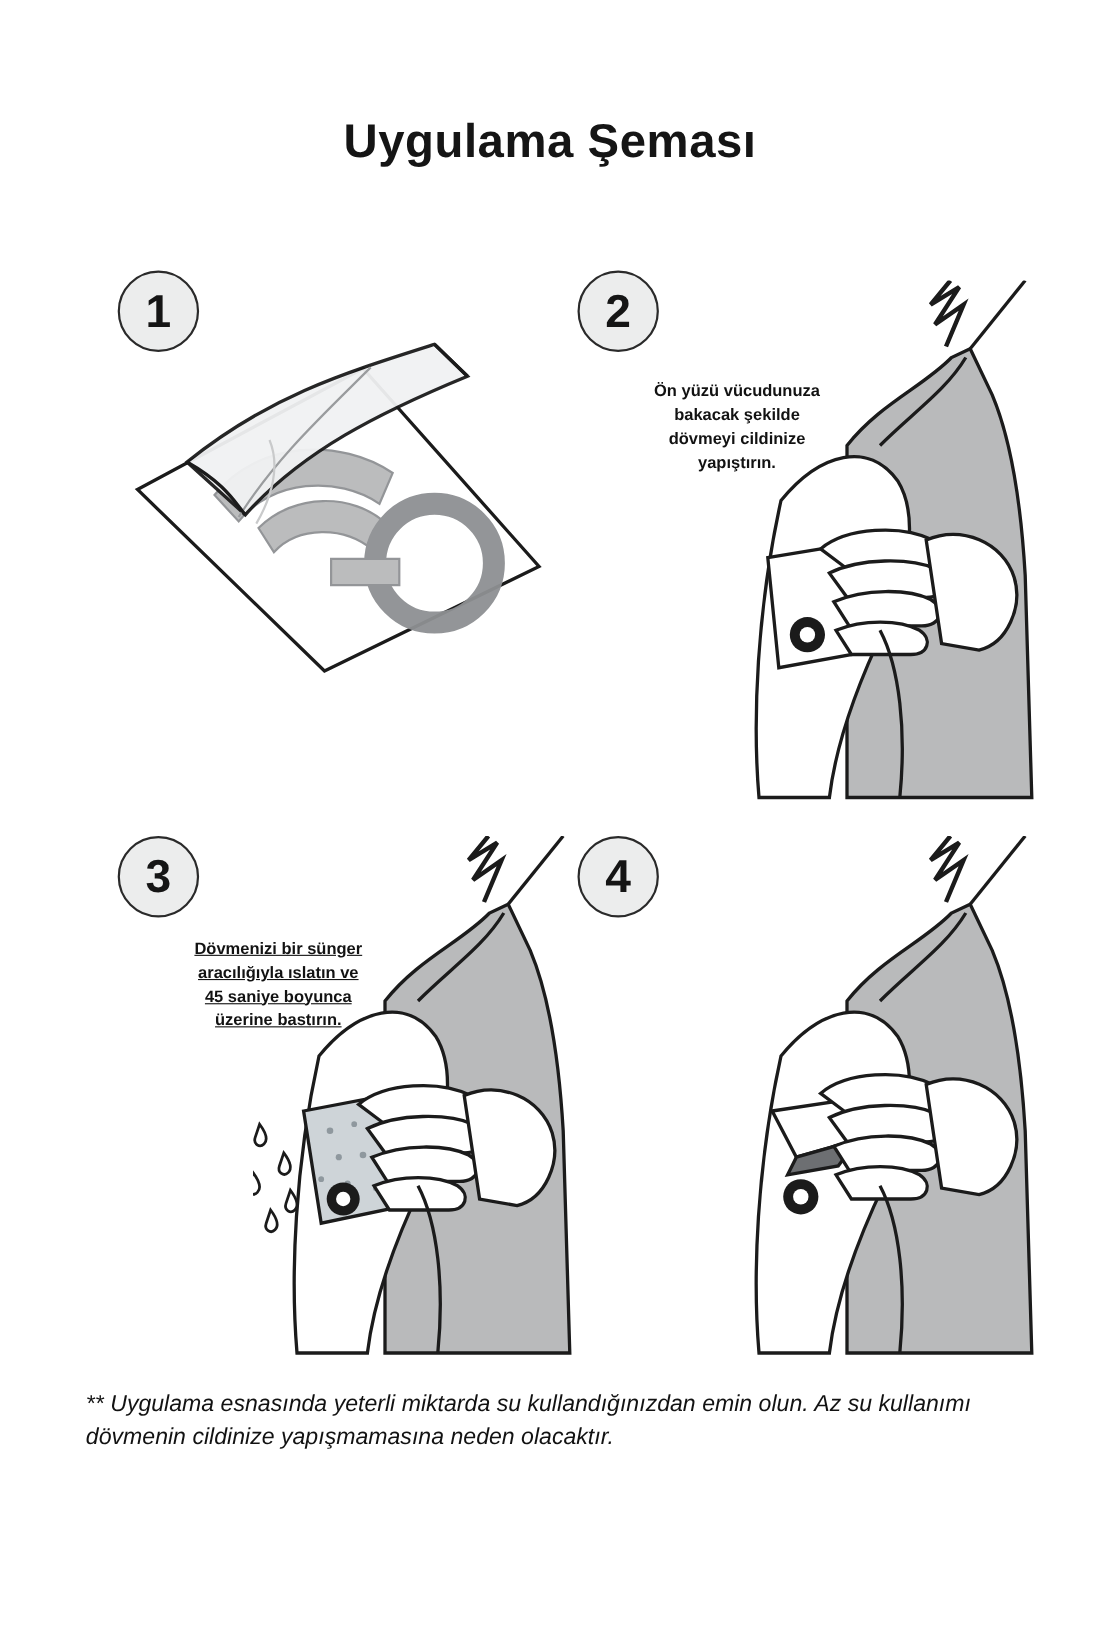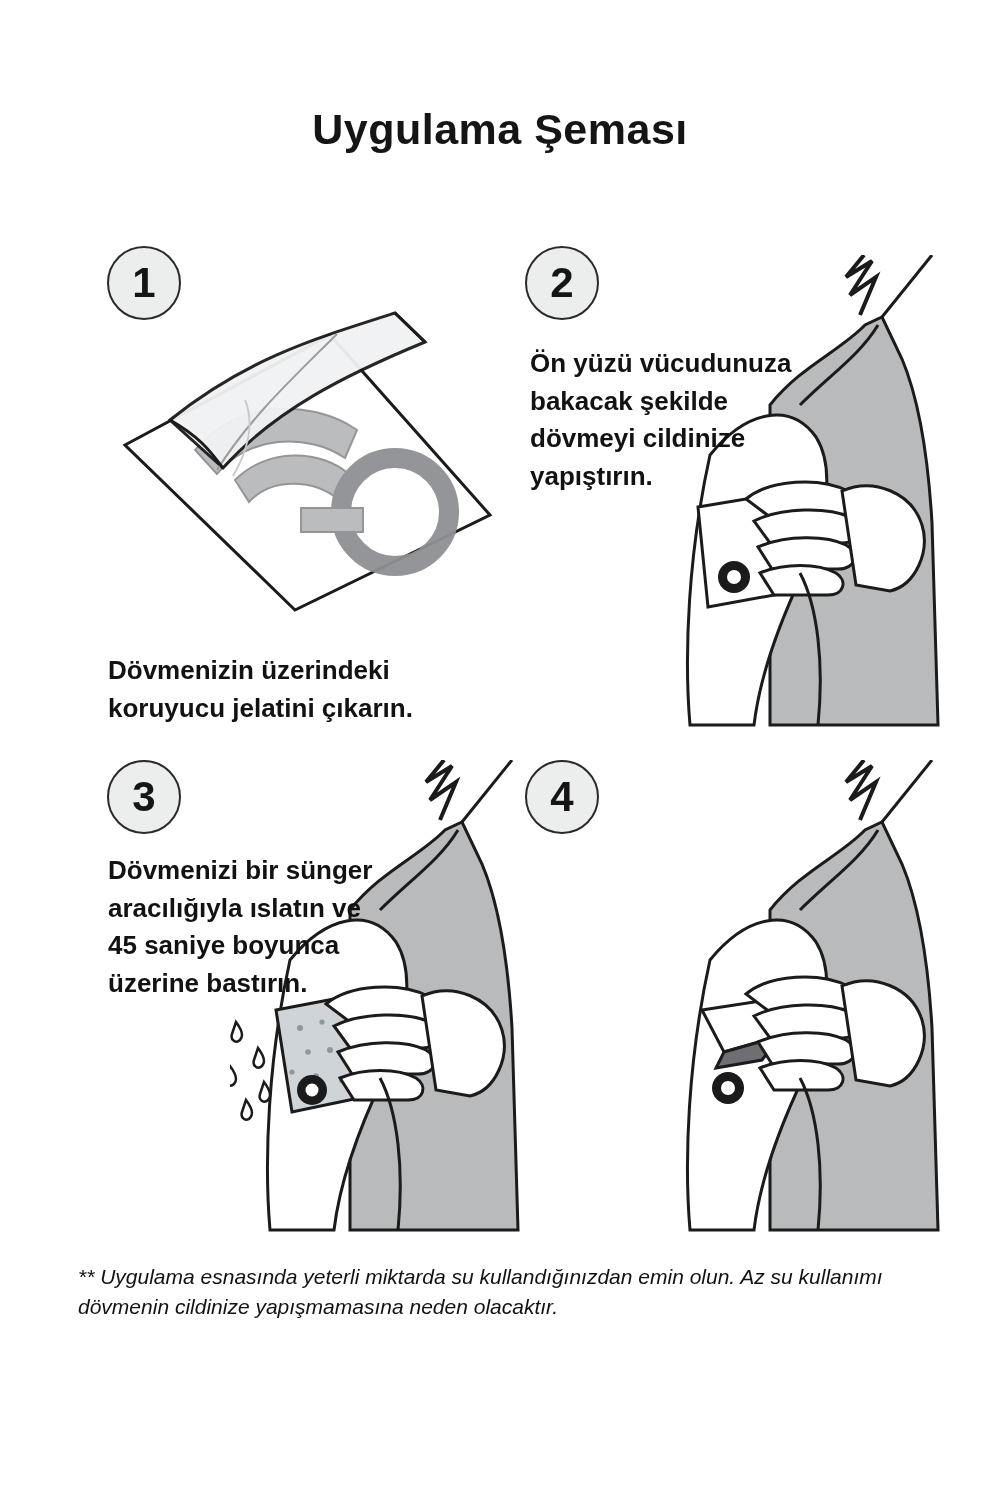--- a/index.html
+++ b/index.html
@@ -50,29 +50,30 @@
     box-sizing: border-box;
   }
   #badge1 { left: 107px; top: 246px; }
   #badge2 { left: 525px; top: 246px; }
   #badge3 { left: 107px; top: 760px; }
   #badge4 { left: 525px; top: 760px; }
 
   
   .caption {
     position: absolute;
-    font-size: 26px;
+    font-size: 15px;
     font-weight: bold;
     line-height: 1.45;
     color: #121212;
     white-space: pre-line;
+    text-align: center;
   }
   #cap1 { left: 108px; top: 652px; width: 340px; }
   #cap2 { left: 530px; top: 345px; width: 280px; }
-  #cap3 { left: 108px; top: 852px; width: 290px; }
+  #cap3 { left: 108px; top: 852px; width: 290px; text-decoration: underline; }
   #cap4 { left: 508px; top: 852px; width: 300px; }
 
   
   .footer-note {
     position: absolute;
     left: 78px;
     top: 1262px;
     width: 845px;
     font-size: 21px;
     font-style: italic;
@@ -115,22 +116,20 @@
 
       <path d="M75 140 C150 80 215 60 300 33 L330 62 C250 95 180 130 128 188 Z" fill="#f1f2f3" stroke="#1b1b1b" stroke-width="3" opacity="0.95"></path>
       <path d="M300 33 L330 62" stroke="#1b1b1b" stroke-width="3" fill="none"></path>
       <path d="M242 54 C200 96 156 136 122 190" stroke="#9a9c9e" stroke-width="2" fill="none"></path>
 
       <path d="M75 140 C110 160 118 176 128 188" fill="none" stroke="#1b1b1b" stroke-width="3"></path>
       <path d="M150 120 C160 144 152 172 138 196" fill="none" stroke="#c9cacb" stroke-width="2"></path>
     </svg>
   </div>
 
-  <div class="caption" id="cap1">Dövmenizin üzerindeki
-koruyucu jelatini çıkarın.</div>
 
   <div class="badge" id="badge2">2</div>
 
   <div class="illus" id="illus2">
     <svg width="330" height="480" viewBox="0 0 330 480">
 
       <path d="M120 150 C150 112 190 96 215 70 L232 62 L252 104 C268 142 278 200 282 268 L288 470 L120 470 Z" fill="#b9babb" stroke="#1b1b1b" stroke-width="3"></path>
 
       <path d="M150 150 C180 120 210 100 228 70" fill="none" stroke="#1b1b1b" stroke-width="3"></path>
 

